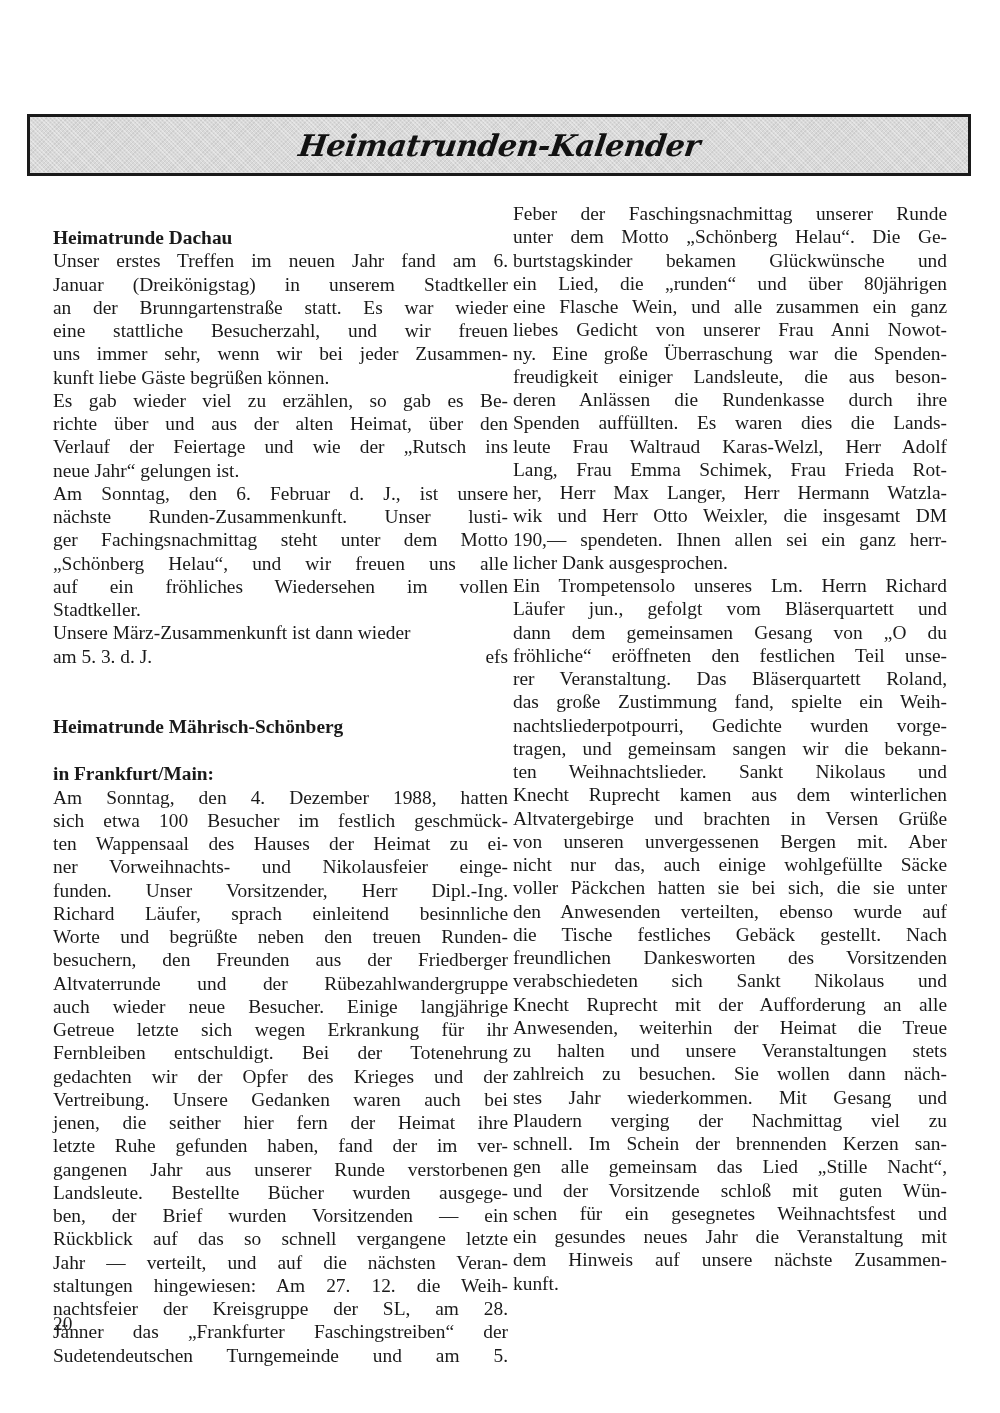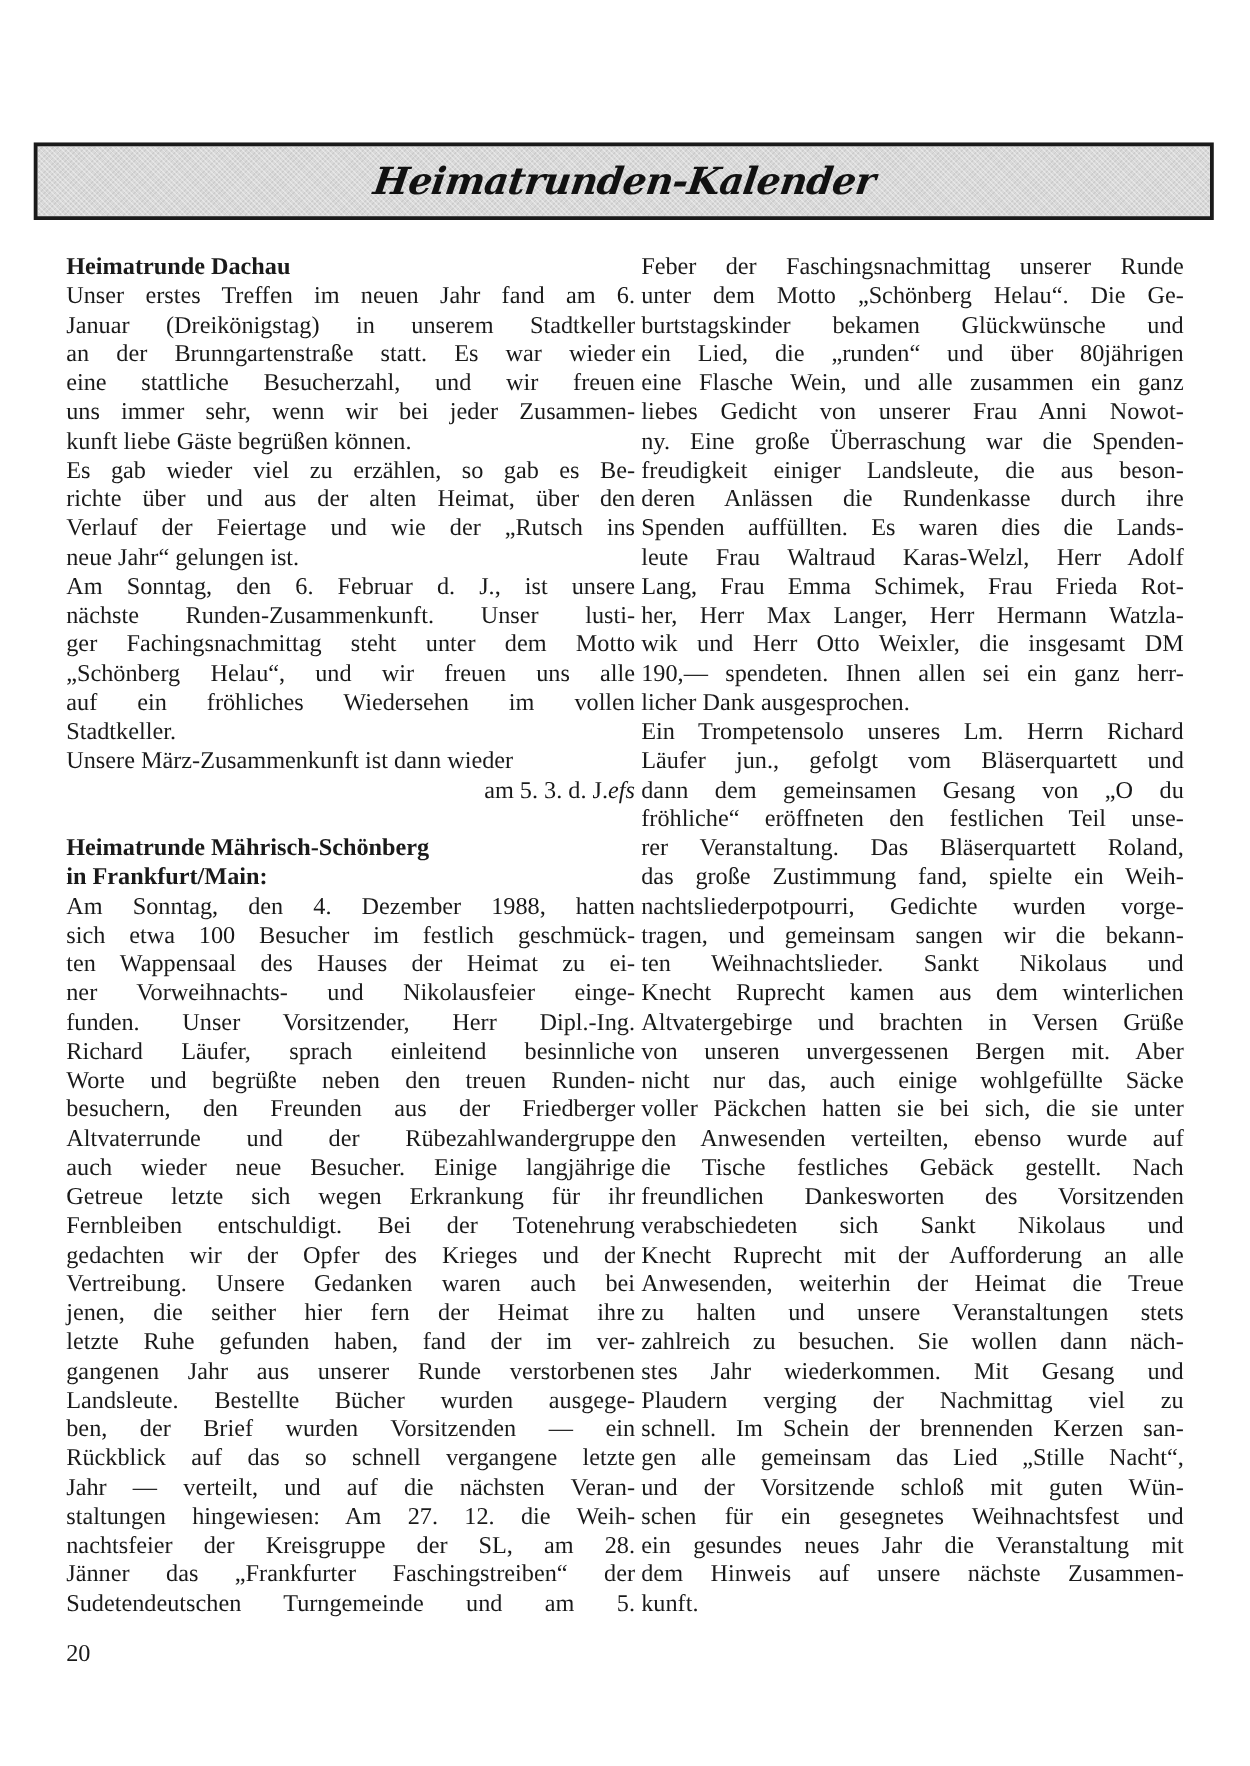--- a/index.html
+++ b/index.html
@@ -12,24 +12,24 @@
                               repeating-linear-gradient(-45deg, rgba(0,0,0,0.06) 0 1px, transparent 1px 3px);
             display: flex; align-items: center; justify-content: center; }
   .banner-title { font-family: "DejaVu Serif", serif; font-style: italic; font-weight: bold;
                   font-size: 30px; letter-spacing: -0.5px; color: #111; transform: skewX(-8deg); }
   .col { position: absolute; top: 202px; width: 455px; }
   .col.left { left: 53px; }
   .col.right { left: 513px; width: 434px; }
   .line { font-size: 19.4px; line-height: 23.25px; height: 23.25px; white-space: nowrap;
           text-align: justify; text-align-last: justify; overflow: visible; }
   .line.last { text-align-last: left; }
-  .heading { font-weight: bold; text-align-last: left; }
+  .heading { font-weight: bold; text-align-last: left; margin-top: 24px; }
   .gap { height: 23.25px; }
-  .sig-line { display: flex; justify-content: flex-end; }
-  .sig { font-style: italic; }
+  .sig-line { display: flex; justify-content: space-between; }
+  .sig { }
   .page-number { position: absolute; left: 53px; top: 1313px; font-size: 19.4px; }
 </style>
 </head>
 <body>
 
 <div class="banner">
   <span class="banner-title">Heimatrunden-Kalender</span>
 </div>
 
 <div class="col left">

